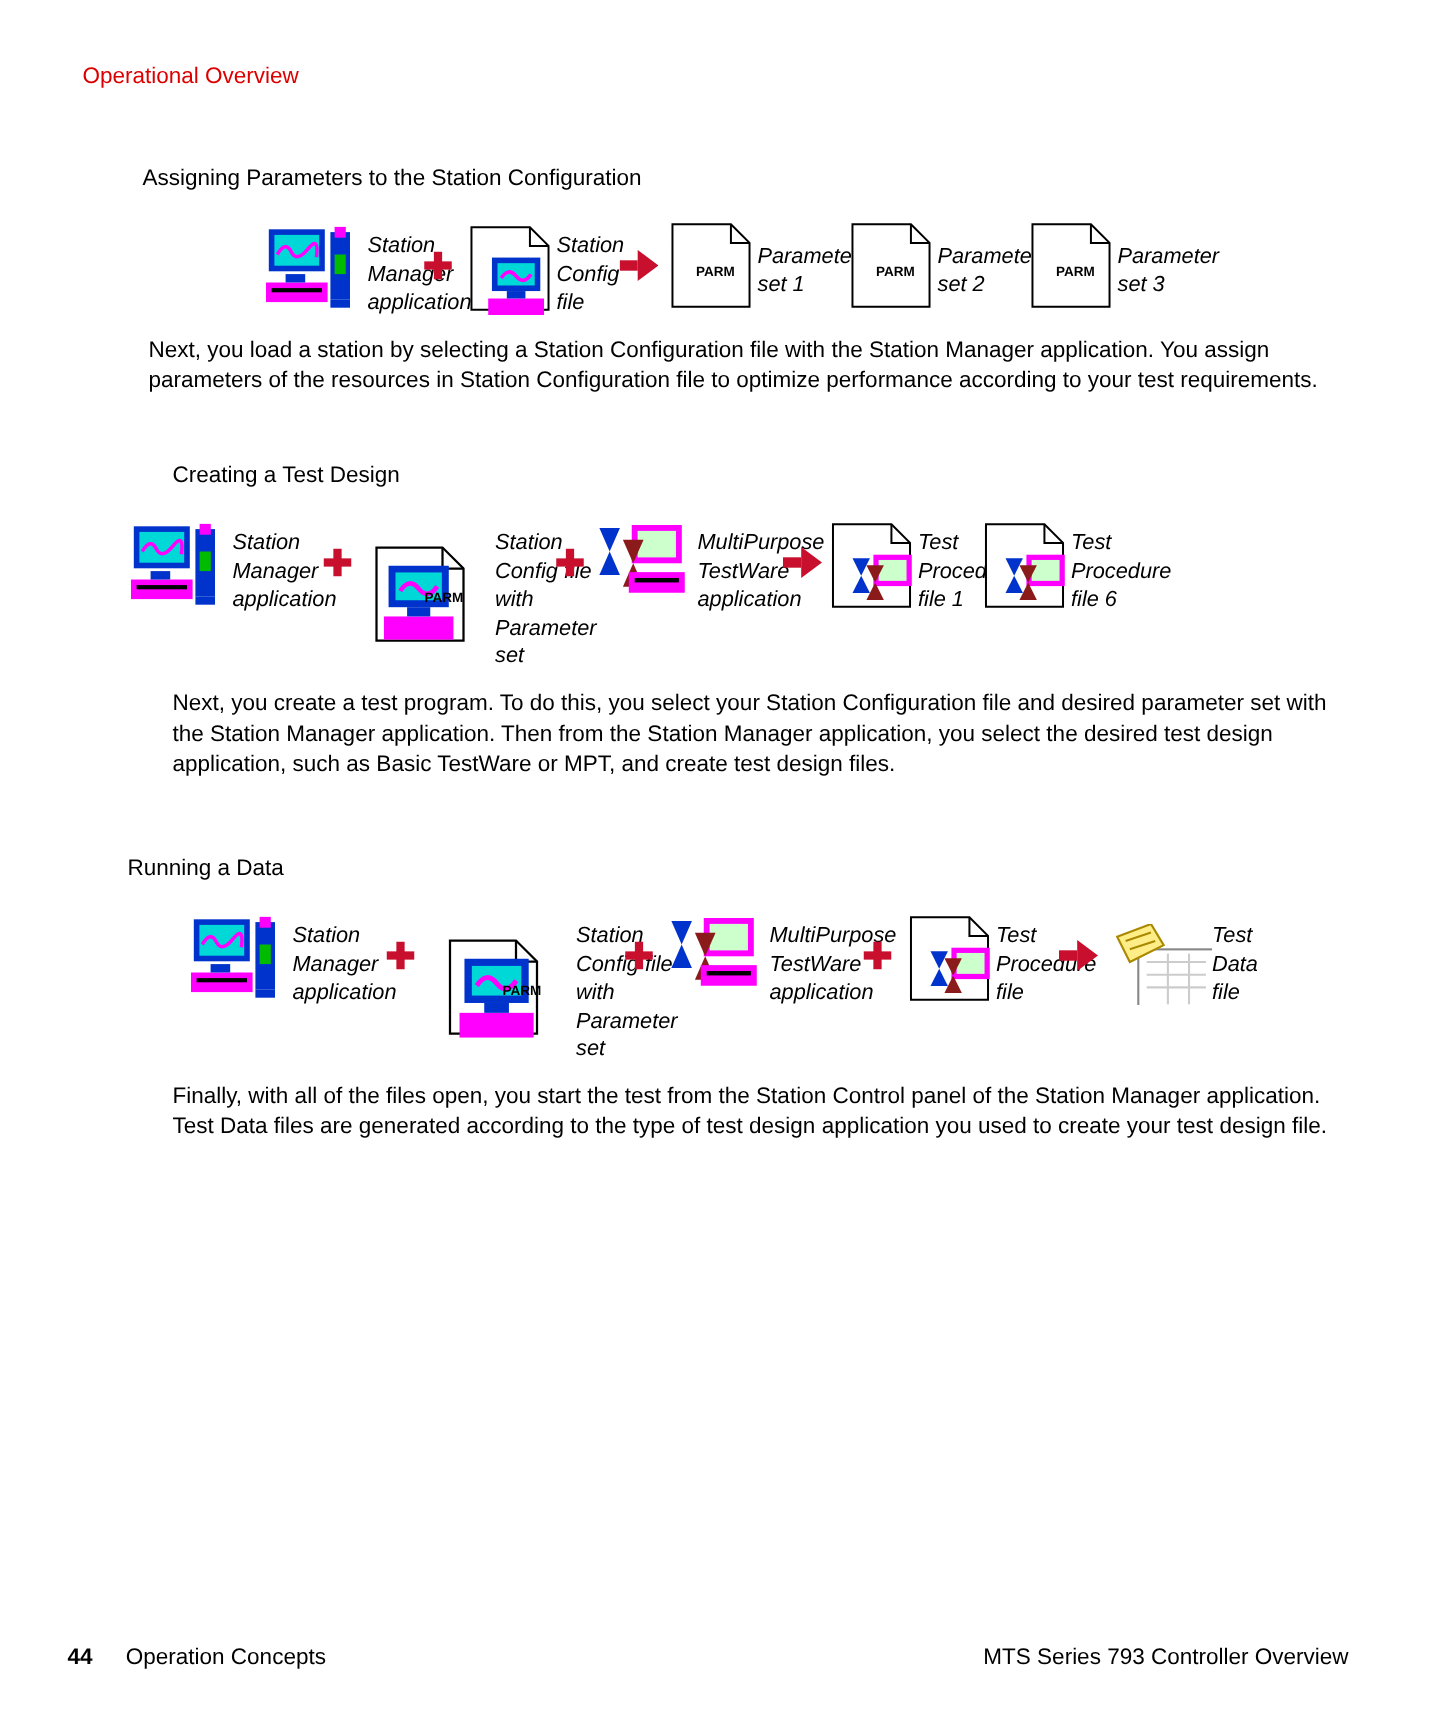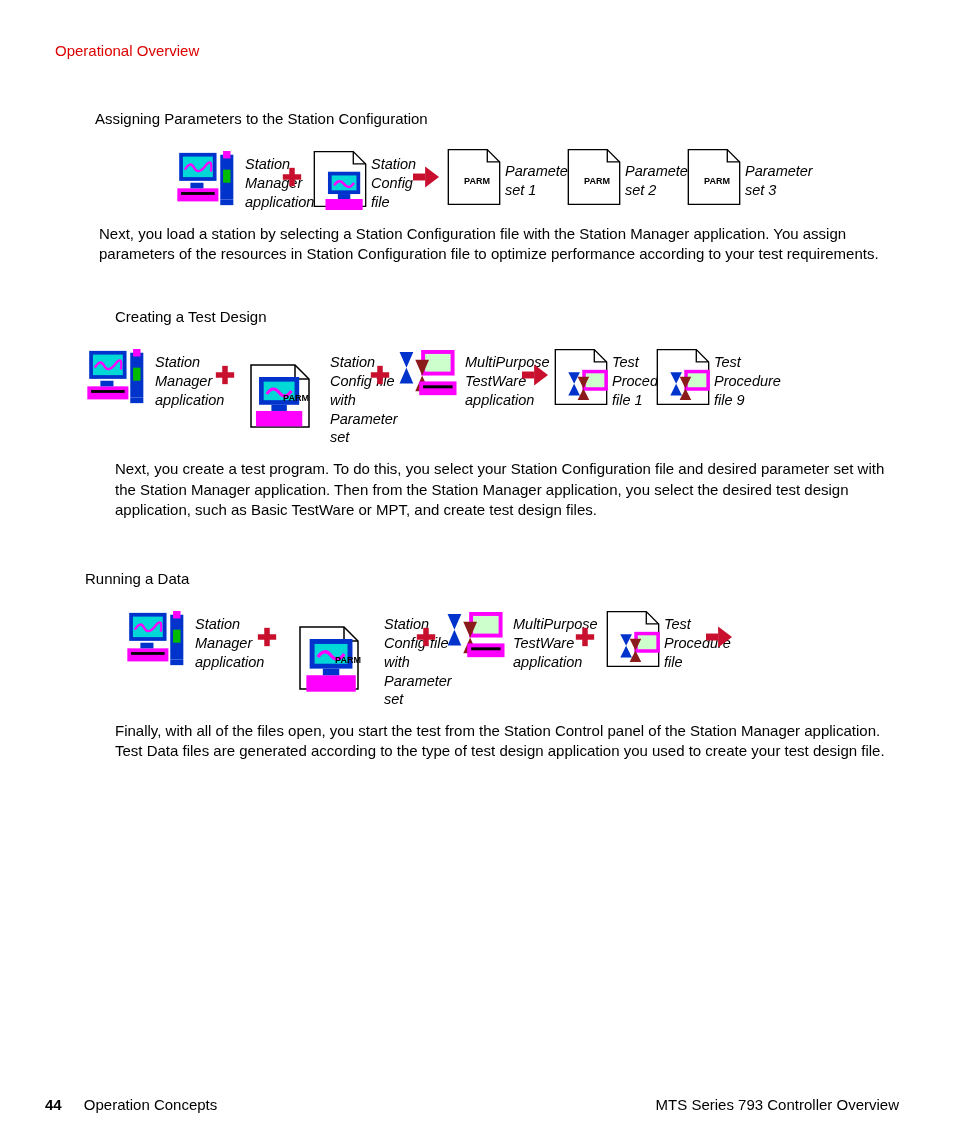--- a/index.html
+++ b/index.html
@@ -246,21 +246,21 @@
   </div>
   <div class="flow-item sm">
     <div class="icon-box">
       <svg width="62" height="62">
         <use href="#file-outline" width="62" height="62"></use>
         <g transform="translate(16,18) scale(0.75)">
             <use href="#ic-tp-small"></use>
           </g>
       </svg>
     </div>
-    <div class="caption">Test Procedure file 9</div>
+    <div class="caption">Test Procedure file 6</div>
   </div>
 </div>
 
 <div class="body-para tight">Next, you create a test program. To do this, you select your Station Configuration file and desired parameter set with the Station Manager application. Then from the Station Manager application, you select the desired test design application, such as Basic TestWare or MPT, and create test design files.</div>
 
 <div class="section-heading tight">Running a Data</div>
 
 <div class="flow-row" style="margin-left:70px">
   <div class="flow-item md">
     <div class="icon-box">
@@ -314,20 +314,30 @@
           </g>
       </svg>
     </div>
     <div class="caption">Test Procedure file</div>
   </div>
   <div class="op">
       <svg width="28" height="22">
         <use href="#op-arrow"></use>
       </svg>
     </div>
+  <div class="flow-item sm">
+    <div class="icon-box">
+      <svg width="72" height="62">
+        <g transform="translate(8,8)">
+            <use href="#ic-data-small"></use>
+          </g>
+      </svg>
+    </div>
+    <div class="caption">Test Data file</div>
+  </div>
 </div>
 
 <div class="body-para tight" style="margin-bottom:0">Finally, with all of the files open, you start the test from the Station Control panel of the Station Manager application. Test Data files are generated according to the type of test design application you used to create your test design file.</div>
 
 <div class="footer">
   <div>
     <span class="pgnum">44</span>
     <span>Operation Concepts</span>
   </div>
   <div>MTS Series 793 Controller Overview</div>

